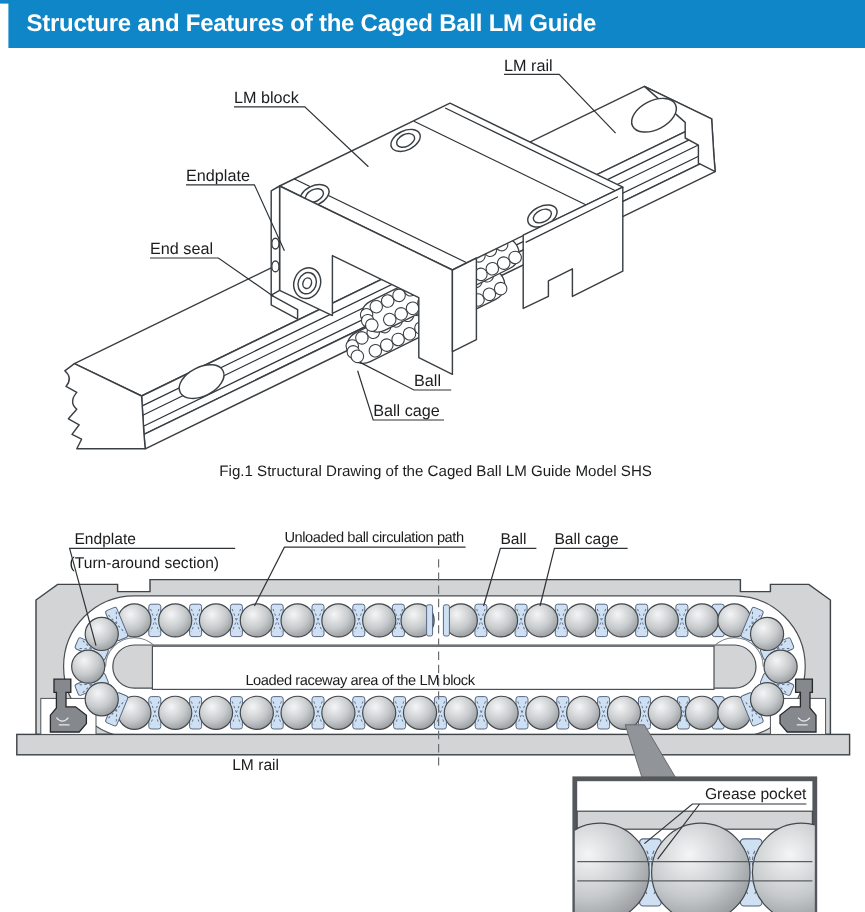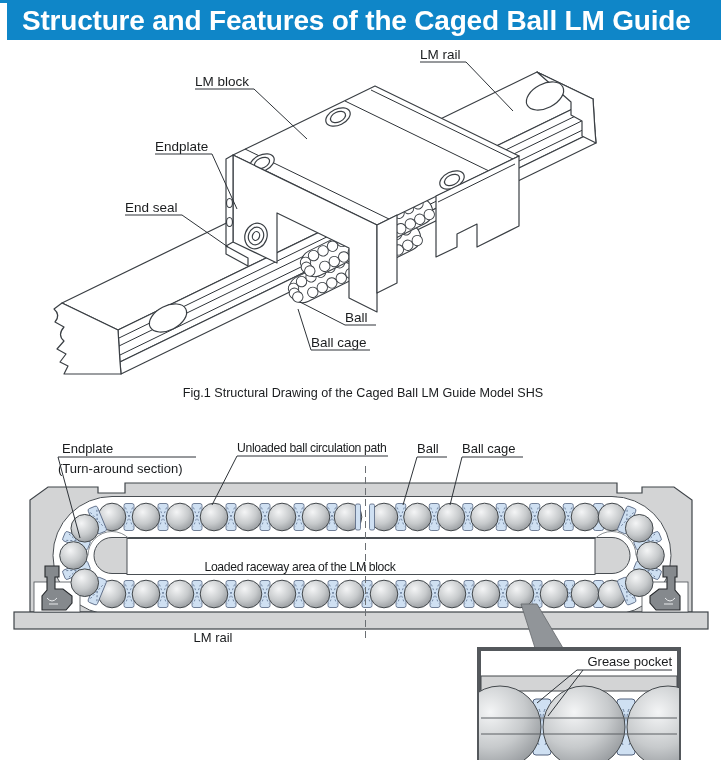--- a/index.html
+++ b/index.html
@@ -1,20 +1,20 @@
 <!DOCTYPE html>
 <html style="--accent: #0f86c8; --accent-text: #ffffff;"><head>
 <meta charset="utf-8">
 <style>
   html,body{margin:0;padding:0;background:#fff;}
   #page{position:relative;width:721px;height:760px;background:#fff;overflow:hidden;
         font-family:"Liberation Sans",sans-serif;}
   #topstrip{position:absolute;left:0;top:0;width:721px;height:3px;background:var(--accent,#0f86c8);}
   #banner{position:absolute;left:7px;top:0;width:714px;height:40px;background:var(--accent,#0f86c8);}
-  #banner .t{display:block;padding-left:15px;line-height:41px;font-size:28px;font-weight:bold;
+  #banner .t{display:block;padding-left:15px;line-height:41px;font-size:20px;font-weight:bold;
              color:var(--accent-text,#fff);letter-spacing:-0.2px;white-space:nowrap;}
   svg{position:absolute;left:0;top:0;}
   text{fill:#1a1c1e;}
   .lbl{font-size:13.5px;}
   .lbl2{font-size:13px;}
   .cond{font-size:12.2px;letter-spacing:-0.35px;}
   .cap{font-size:12.6px;}
   .ld{stroke:#2e3338;stroke-width:1;fill:none;}
   .ln{stroke:#3a3f44;stroke-width:1.2;fill:#fff;stroke-linejoin:round;}
 </style>

